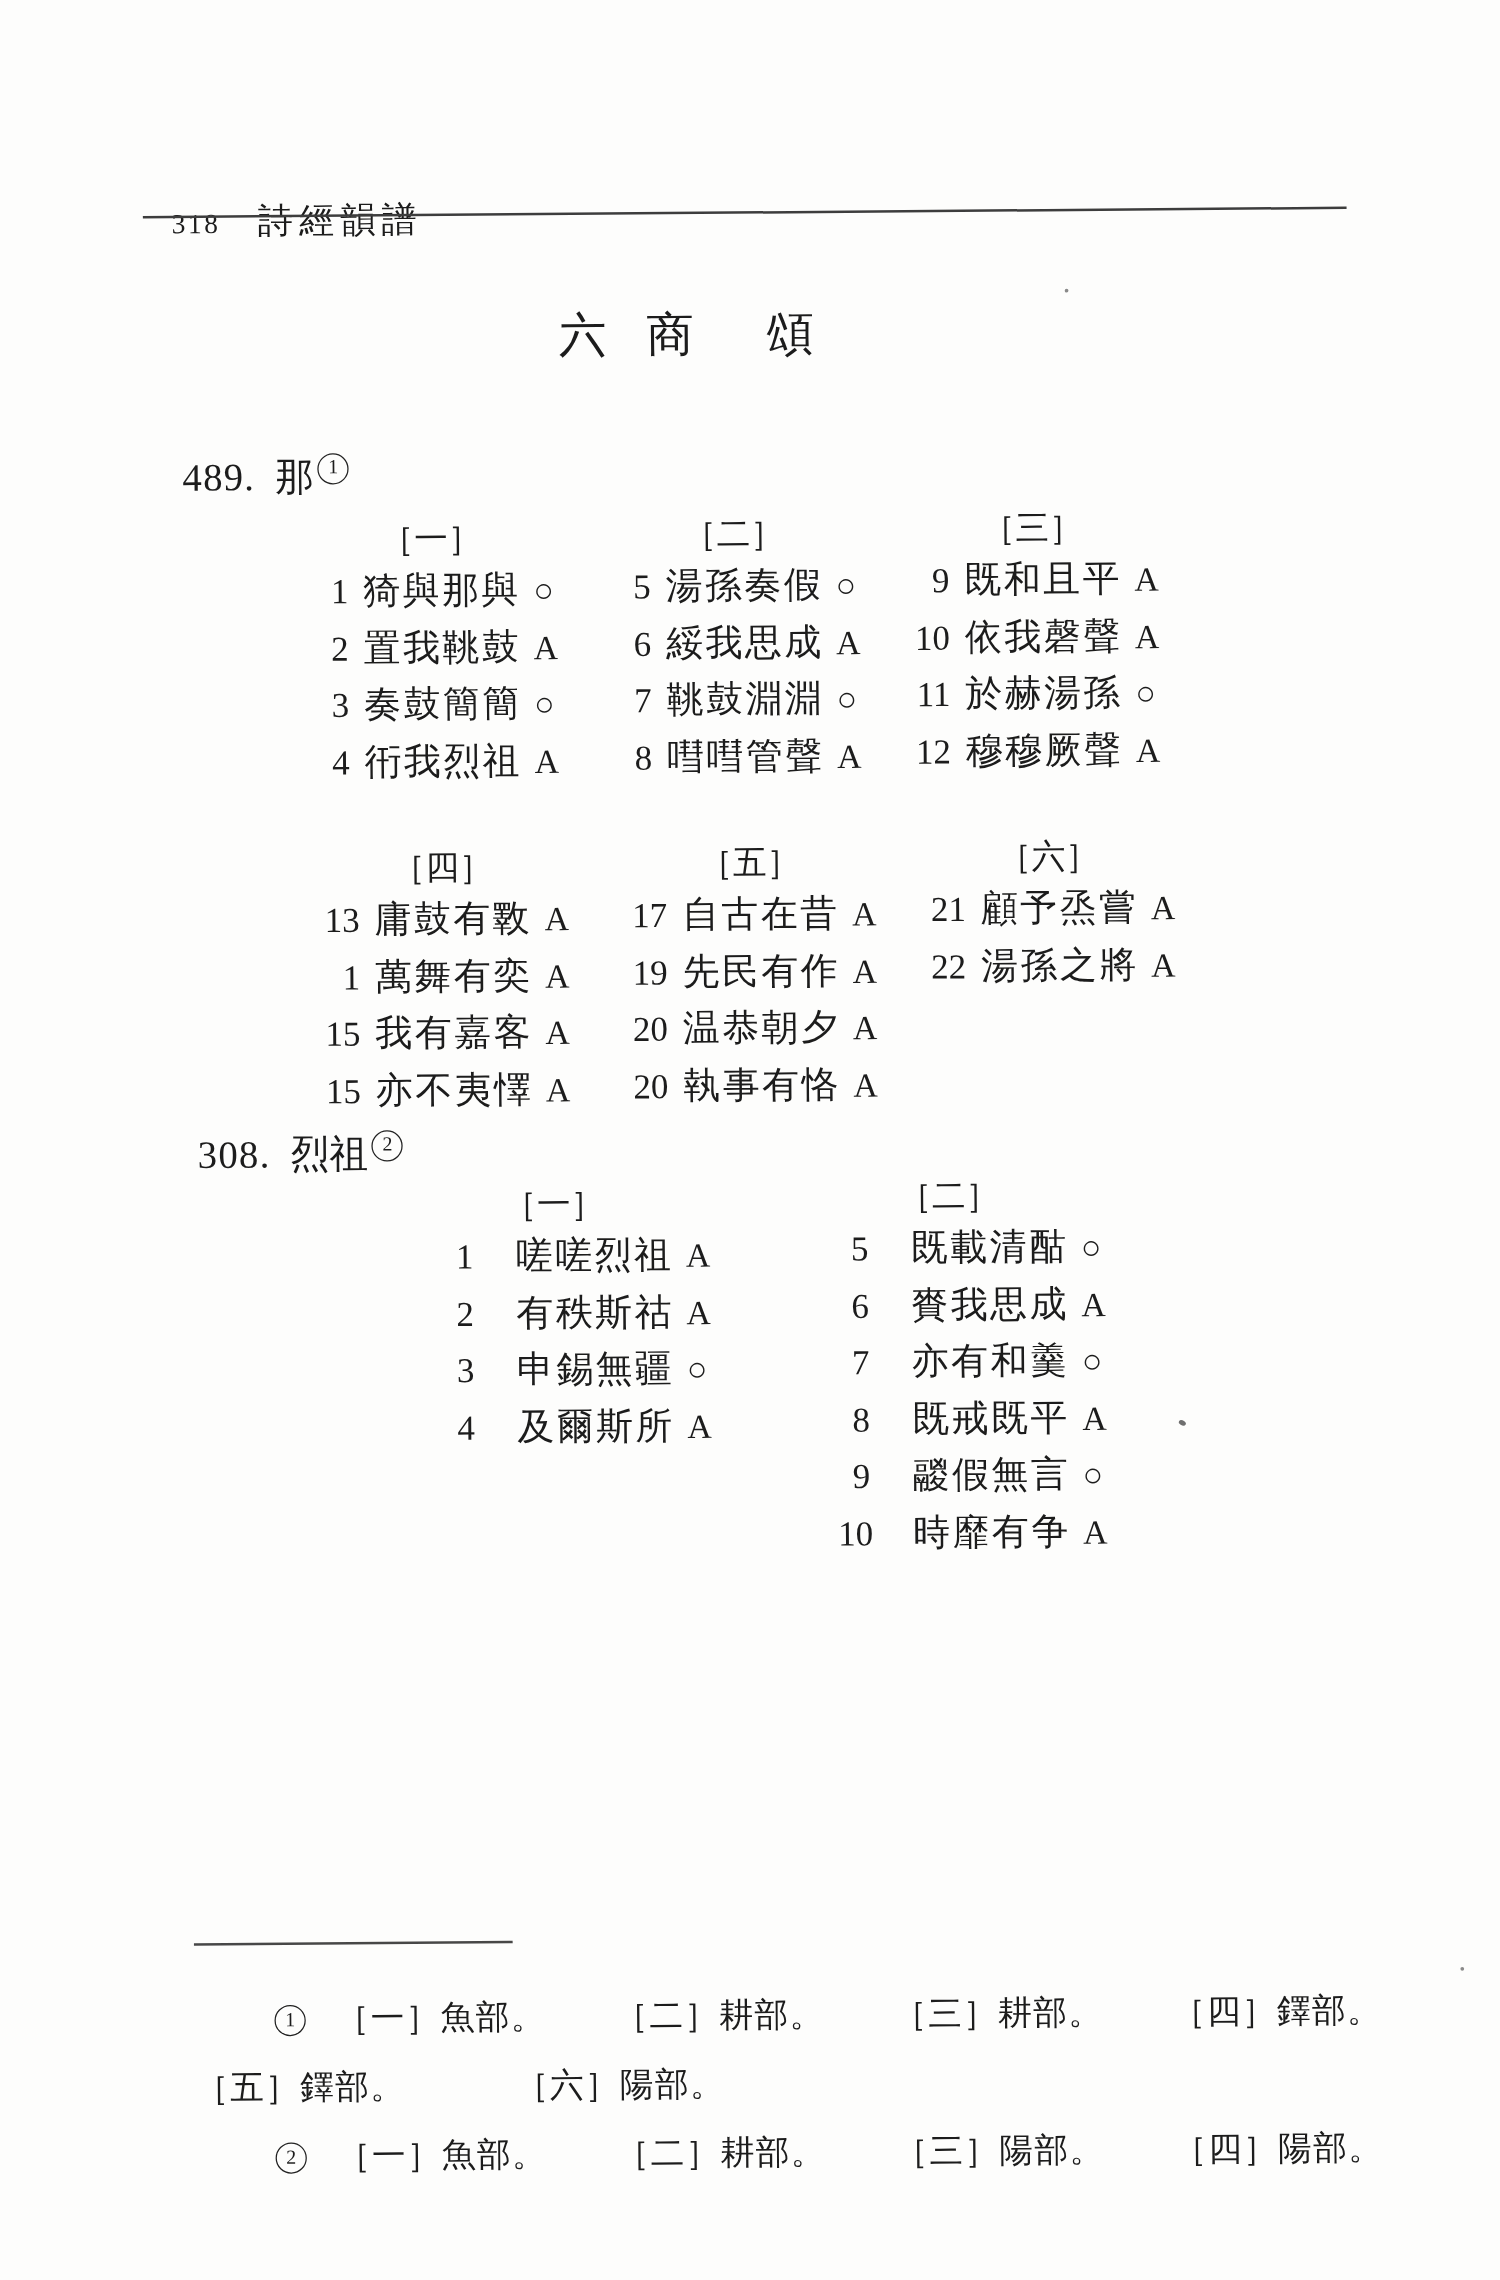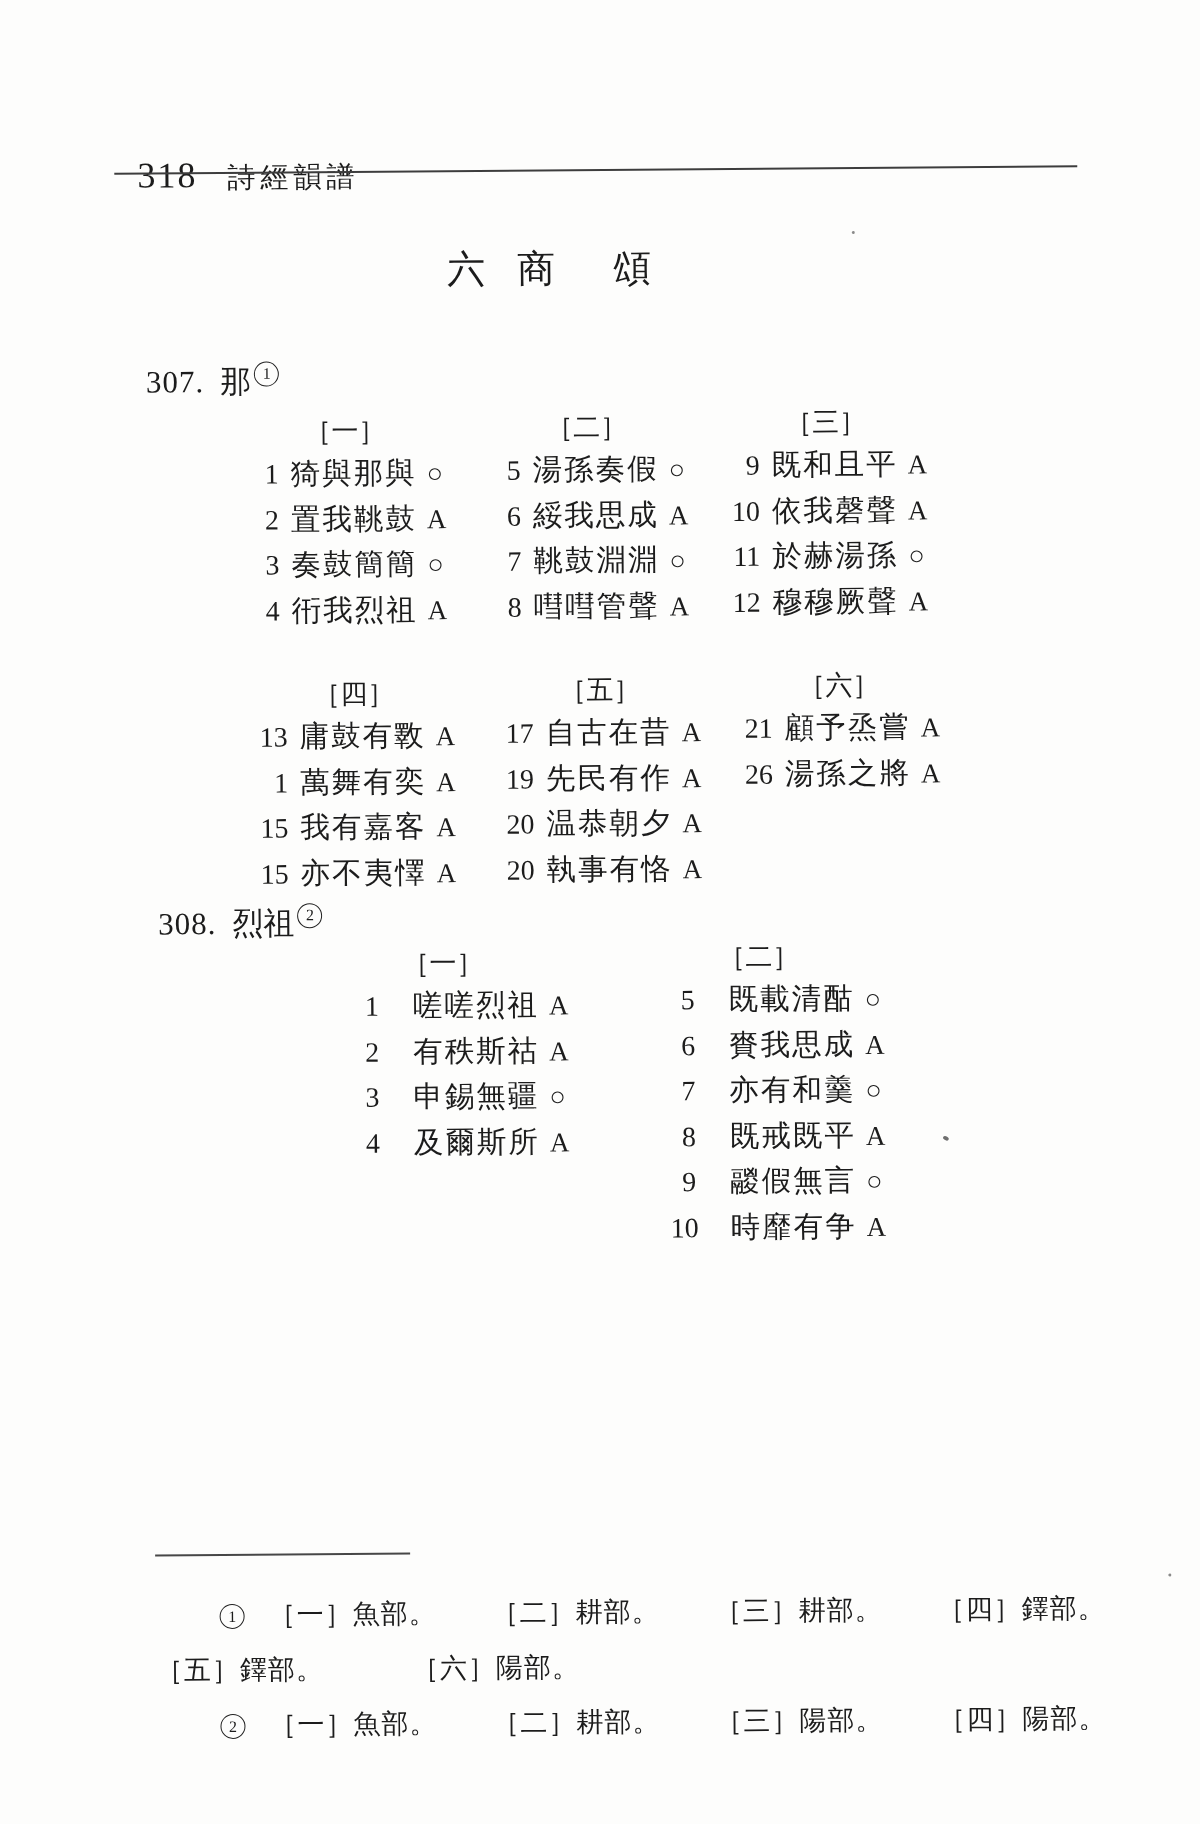--- a/index.html
+++ b/index.html
@@ -2,21 +2,21 @@
 <html><head>
 <meta charset="utf-8">
 <style>
   html,body{margin:0;padding:0;background:#ffffff;}
   .page{position:relative;width:1200px;height:1824px;background:#fdfdfc;overflow:hidden;
         font-family:"Liberation Serif","DejaVu Serif",serif;color:#1c1c1c;}
   .tilt{position:absolute;inset:0;transform:rotate(-0.45deg);transform-origin:600px 900px;}
 
   
   .running-header{position:absolute;left:143px;top:118px;display:flex;align-items:baseline;line-height:1.2;}
-  .pnum{font-size:36px;letter-spacing:2px;}
+  .pnum{font-size:22px;letter-spacing:2px;}
   .btitle{font-size:28px;margin-left:30px;letter-spacing:5px;margin-top:40px;}
   .header-rule{position:absolute;left:120px;top:169px;width:963px;height:2px;background:#3d3d3d;}
 
   
   .section-title{position:absolute;left:452px;top:246px;font-size:38px;display:flex;line-height:1.2;}
   .st-gap-a{margin-right:32px;}
   .st-gap-b{margin-right:58px;}
 
   
   .poem-heading{position:absolute;font-size:31px;line-height:1.2;white-space:nowrap;}
@@ -77,21 +77,21 @@
     </div>
     <div class="header-rule"></div>
 
     <div class="section-title">
       <span class="st-gap-a">六</span>
       <span class="st-gap-b">商</span>
       <span>頌</span>
     </div>
 
     <div class="poem-heading" id="poem0-heading">
-      <span class="poem-num">307.</span><span>那</span><span class="circled-ref heading-ref">1</span>
+      <span class="poem-num">489.</span><span>那</span><span class="circled-ref heading-ref">1</span>
     </div>
 
     <div class="poem-heading" id="poem1-heading">
       <span class="poem-num">308.</span><span>烈祖</span><span class="circled-ref heading-ref">2</span>
     </div>
 
     <div id="stanza-layer">
         <div class="stanza" id="st-0-0-0">
           <div class="stanza-label">［一］</div>
           <div class="verse-line">
@@ -208,21 +208,21 @@
           </div>
         </div>
         <div class="stanza" id="st-0-1-2">
           <div class="stanza-label">［六］</div>
           <div class="verse-line">
             <span class="line-number">21</span>
             <span class="line-text">顧予烝嘗</span>
             <span class="rhyme-mark">A</span>
           </div>
           <div class="verse-line">
-            <span class="line-number">26</span>
+            <span class="line-number">22</span>
             <span class="line-text">湯孫之將</span>
             <span class="rhyme-mark">A</span>
           </div>
         </div>
         <div class="stanza wide-gap" id="st-1-0-0">
           <div class="stanza-label">［一］</div>
           <div class="verse-line">
             <span class="line-number">1</span>
             <span class="line-text">嗟嗟烈祖</span>
             <span class="rhyme-mark">A</span>

